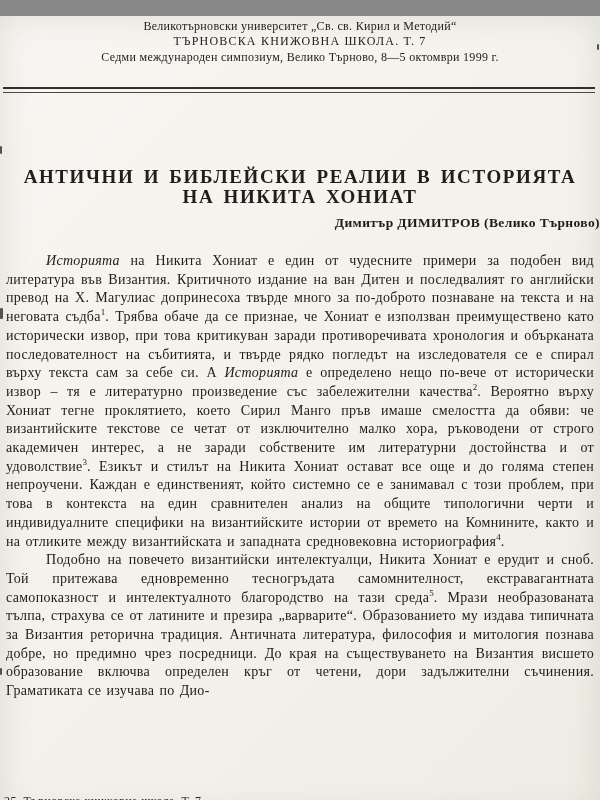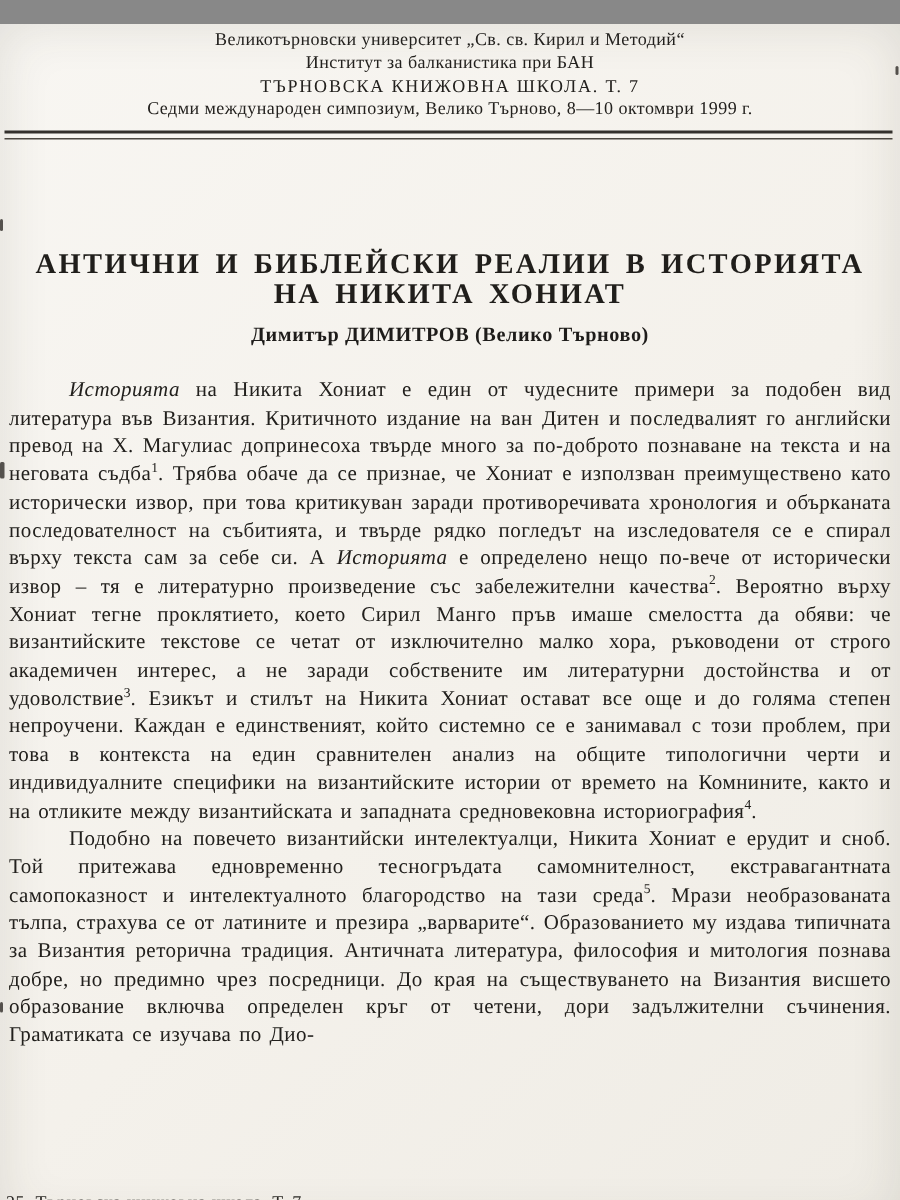--- a/index.html
+++ b/index.html
@@ -29,21 +29,21 @@
   .article-title{
     position:absolute;top:151px;left:0;right:0;margin:0;
     text-align:center;
     font-size:19px;font-weight:bold;
     letter-spacing:1.6px;word-spacing:3px;
     line-height:19.5px;
     color:#201e1b;
   }
   .author{
     position:absolute;top:199px;left:0;right:0;
-    text-align:center;
+    text-align:right;
     font-size:13.5px;font-weight:bold;
     letter-spacing:0.4px;
   }
   .body-text{
     position:absolute;top:236px;left:6px;width:588px;
     font-size:14px;line-height:18.7px;
     text-align:justify;
     letter-spacing:0.3px;word-spacing:1.4px;
     color:#22201d;
   }
@@ -56,23 +56,22 @@
   }
   .speck{position:absolute;background:#2e2b27;border-radius:1px;opacity:0.8;}
 </style>
 </head>
 <body>
 
 <div class="page">
 
   <header class="pub-header">
     <div class="h-line">Великотърновски университет „Св. св. Кирил и Методий“</div>
-    <div class="h-line">Институт за балканистика при БАН</div>
     <div class="h-line h-series">ТЪРНОВСКА КНИЖОВНА ШКОЛА. Т. 7</div>
-    <div class="h-line">Седми международен симпозиум, Велико Търново, 8—10 октомври 1999 г.</div>
+    <div class="h-line">Седми международен симпозиум, Велико Търново, 8—5 октомври 1999 г.</div>
   </header>
 
   <div class="double-rule"></div>
 
   <h1 class="article-title"><span>АНТИЧНИ И БИБЛЕЙСКИ РЕАЛИИ В ИСТОРИЯТА</span><br><span>НА НИКИТА ХОНИАТ</span></h1>
 
   <div class="author">Димитър ДИМИТРОВ (Велико Търново)</div>
 
   <div class="body-text">
     <p><i>Историята</i><span> на Никита Хониат е един от чудесните примери за подобен вид литература във Византия. Критичното издание на ван Дитен и последвалият го английски превод на Х. Магулиас допринесоха твърде много за по-доброто познаване на текста и на неговата съдба</span><sup>1</sup><span>. Трябва обаче да се признае, че Хониат е използван преимуществено като исторически извор, при това критикуван заради противоречивата хронология и обърканата последователност на събитията, и твърде рядко погледът на изследователя се е спирал върху текста сам за себе си. А </span><i>Историята</i><span> е определено нещо по-вече от исторически извор – тя е литературно произведение със забележителни качества</span><sup>2</sup><span>. Вероятно върху Хониат тегне проклятието, което Сирил Манго пръв имаше смелостта да обяви: че византийските текстове се четат от изключително малко хора, ръководени от строго академичен интерес, а не заради собствените им литературни достойнства и от удоволствие</span><sup>3</sup><span>. Езикът и стилът на Никита Хониат остават все още и до голяма степен непроучени. Каждан е единственият, който системно се е занимавал с този проблем, при това в контекста на един сравнителен анализ на общите типологични черти и индивидуалните специфики на византийските истории от времето на Комнините, както и на отликите между византийската и западната средновековна историография</span><sup>4</sup><span>.</span></p>

